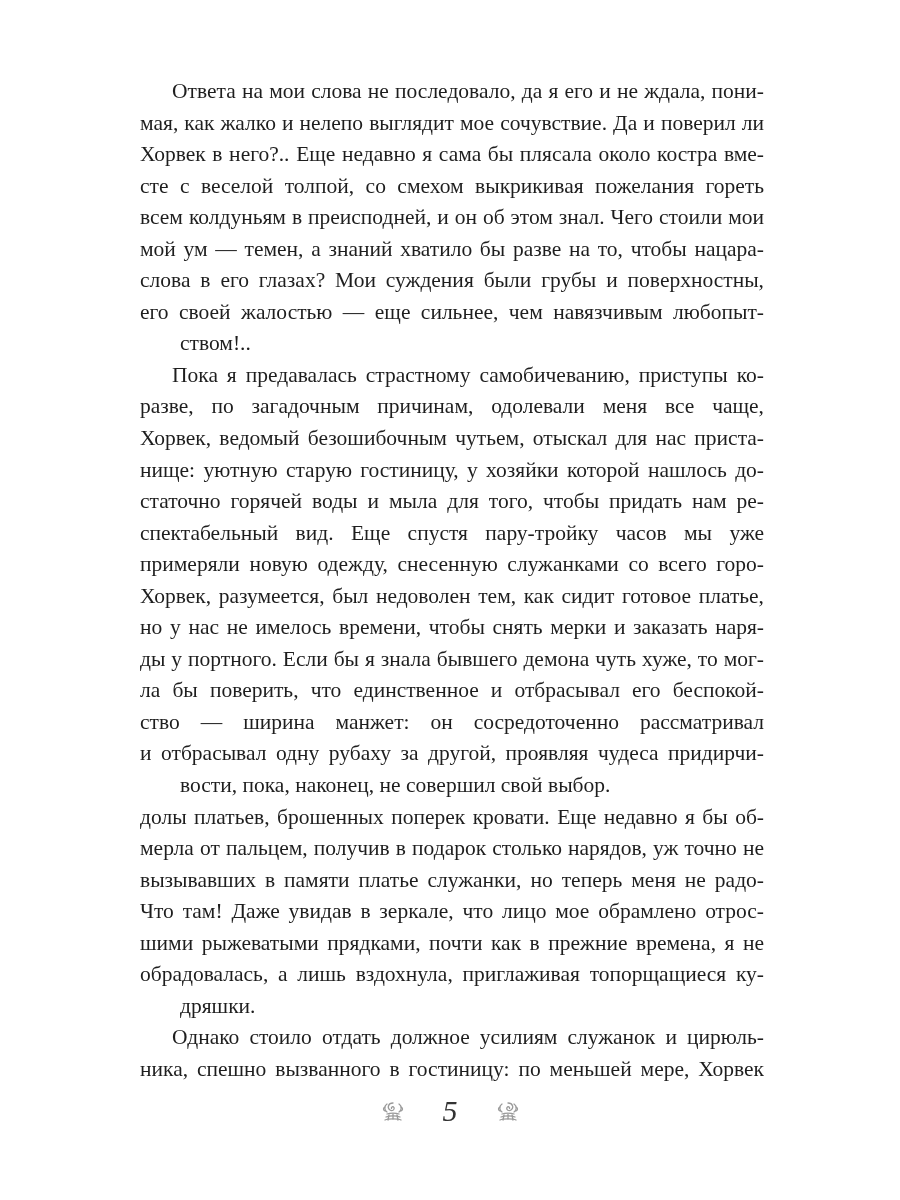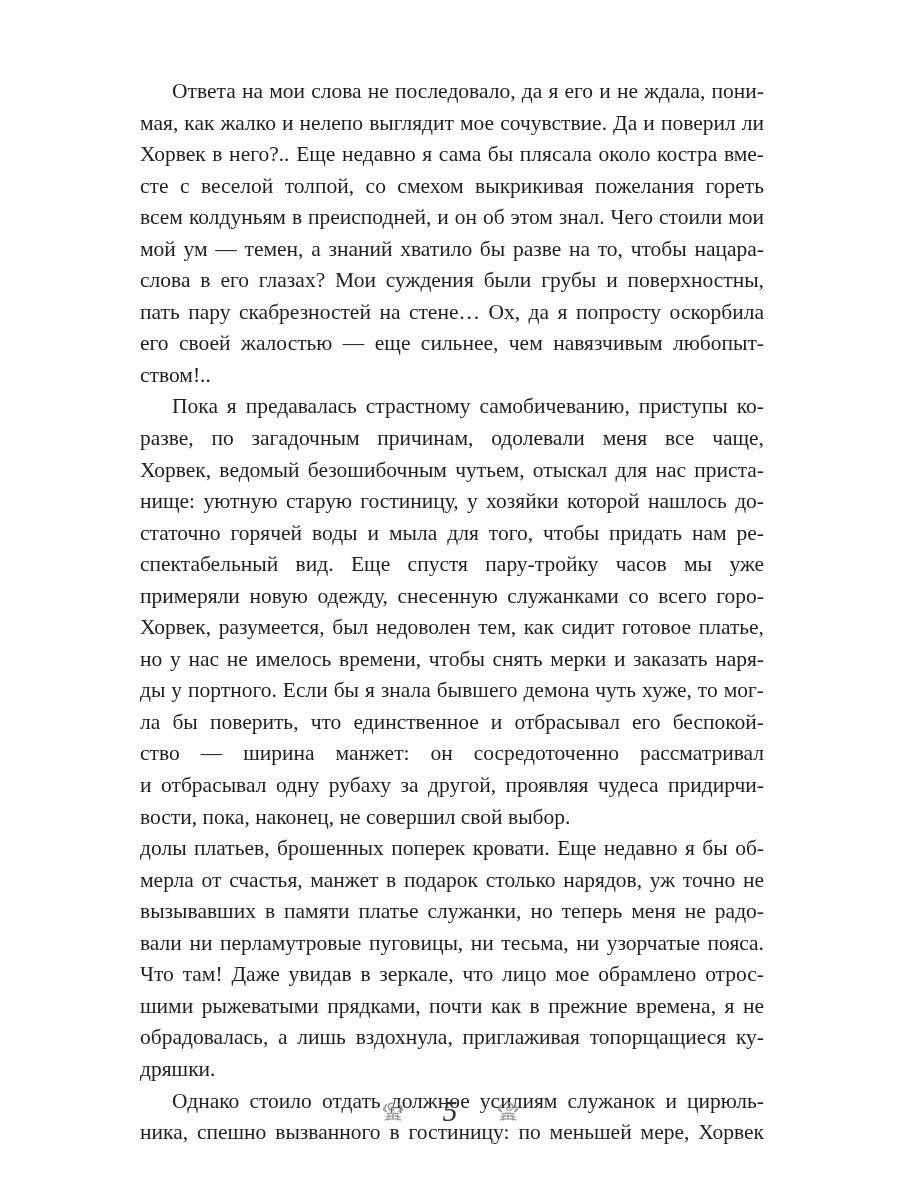--- a/index.html
+++ b/index.html
@@ -20,21 +20,21 @@
     .line {
       display: block;
       height: 31.55px;
       line-height: 31.55px;
       white-space: nowrap;
       text-align: justify;
       text-align-last: justify;
       overflow: visible;
     }
     .line.first { text-indent: 32px; }
-    .line.last { text-align-last: left; }
+    .line.last { text-align-last: left; margin-left: 40px; }
     .folio {
       position: absolute;
       left: 0; width: 900px;
       top: 1094px;
       display: flex; justify-content: center; align-items: center;
       gap: 36px;
     }
     .page-number {
       font-family: "Liberation Serif", "DejaVu Serif", serif;
       font-style: italic;
@@ -51,21 +51,20 @@
   <div class="text-block">
 
     <div>
       <span class="line first">Ответа на мои слова не последовало, да я его и не ждала, пони-</span>
       <span class="line">мая, как жалко и нелепо выглядит мое сочувствие. Да и поверил ли</span>
       <span class="line">Хорвек в него?.. Еще недавно я сама бы плясала около костра вме-</span>
       <span class="line">сте с веселой толпой, со смехом выкрикивая пожелания гореть</span>
       <span class="line">всем колдуньям в преисподней, и он об этом знал. Чего стоили мои</span>
       <span class="line">мой ум — темен, а знаний хватило бы разве на то, чтобы нацара-</span>
       <span class="line">слова в его глазах? Мои суждения были грубы и поверхностны,</span>
-      <span class="line">пать пару скабрезностей на стене… Ох, да я попросту оскорбила</span>
       <span class="line">его своей жалостью — еще сильнее, чем навязчивым любопыт-</span>
       <span class="line last">ством!..</span>
     </div>
 
     <div>
       <span class="line first">Пока я предавалась страстному самобичеванию, приступы ко-</span>
       <span class="line">разве, по загадочным причинам, одолевали меня все чаще,</span>
       <span class="line">Хорвек, ведомый безошибочным чутьем, отыскал для нас приста-</span>
       <span class="line">нище: уютную старую гостиницу, у хозяйки которой нашлось до-</span>
       <span class="line">статочно горячей воды и мыла для того, чтобы придать нам ре-</span>
@@ -75,23 +74,22 @@
       <span class="line">но у нас не имелось времени, чтобы снять мерки и заказать наря-</span>
       <span class="line">ды у портного. Если бы я знала бывшего демона чуть хуже, то мог-</span>
       <span class="line">ла бы поверить, что единственное и отбрасывал его беспокой-</span>
       <span class="line">ство — ширина манжет: он сосредоточенно рассматривал</span>
       <span class="line">и отбрасывал одну рубаху за другой, проявляя чудеса придирчи-</span>
       <span class="line last">вости, пока, наконец, не совершил свой выбор.</span>
     </div>
 
     <div>
       <span class="line">долы платьев, брошенных поперек кровати. Еще недавно я бы об-</span>
-      <span class="line">мерла от счастья, манжет в подарок столько нарядов, уж точно не</span>
+      <span class="line">мерла от пальцем, получив в подарок столько нарядов, уж точно не</span>
       <span class="line">вызывавших в памяти платье служанки, но теперь меня не радо-</span>
-      <span class="line">вали ни перламутровые пуговицы, ни тесьма, ни узорчатые пояса.</span>
       <span class="line">Что там! Даже увидав в зеркале, что лицо мое обрамлено отрос-</span>
       <span class="line">шими рыжеватыми прядками, почти как в прежние времена, я не</span>
       <span class="line">обрадовалась, а лишь вздохнула, приглаживая топорщащиеся ку-</span>
       <span class="line last">дряшки.</span>
     </div>
 
     <div>
       <span class="line first">Однако стоило отдать должное усилиям служанок и цирюль-</span>
       <span class="line">ника, спешно вызванного в гостиницу: по меньшей мере, Хорвек</span>
 

